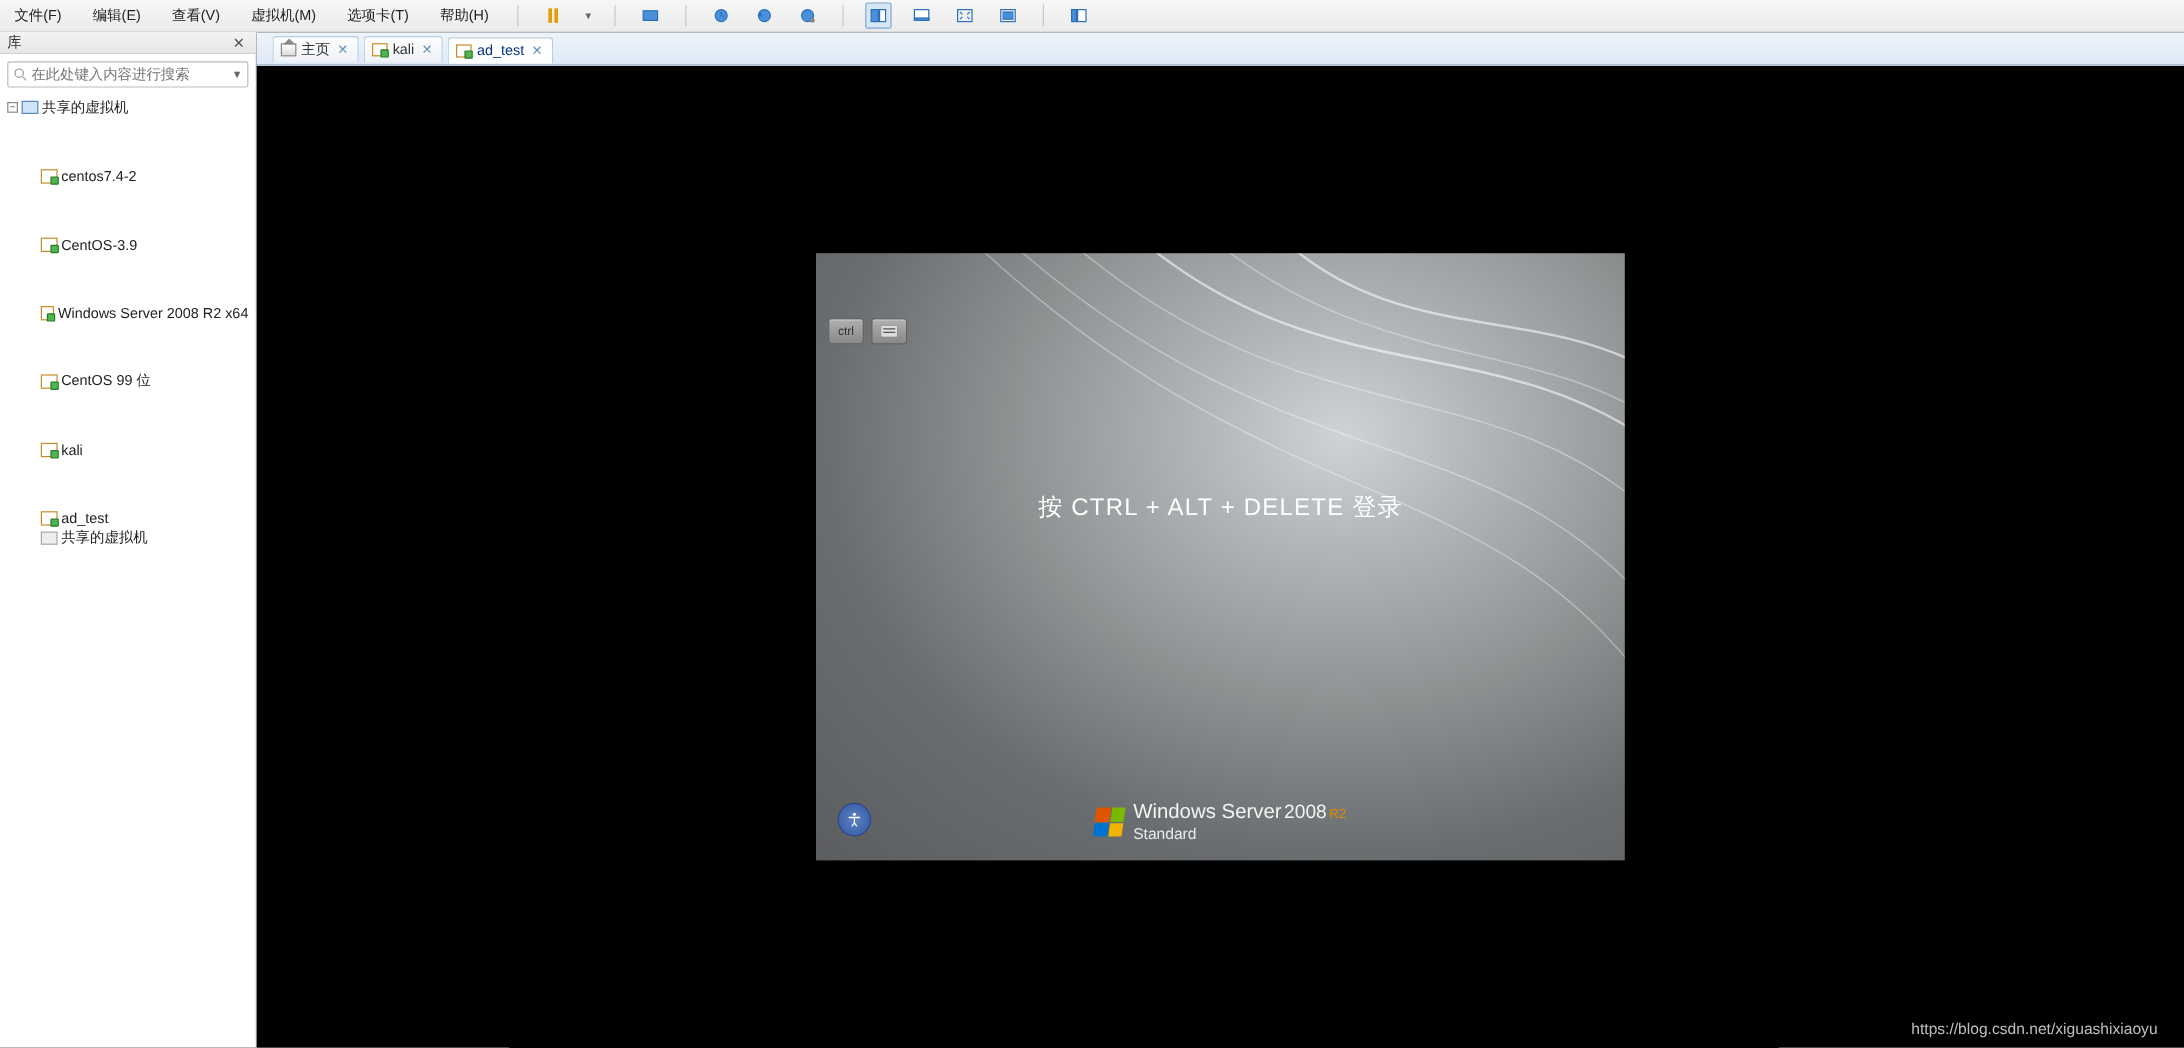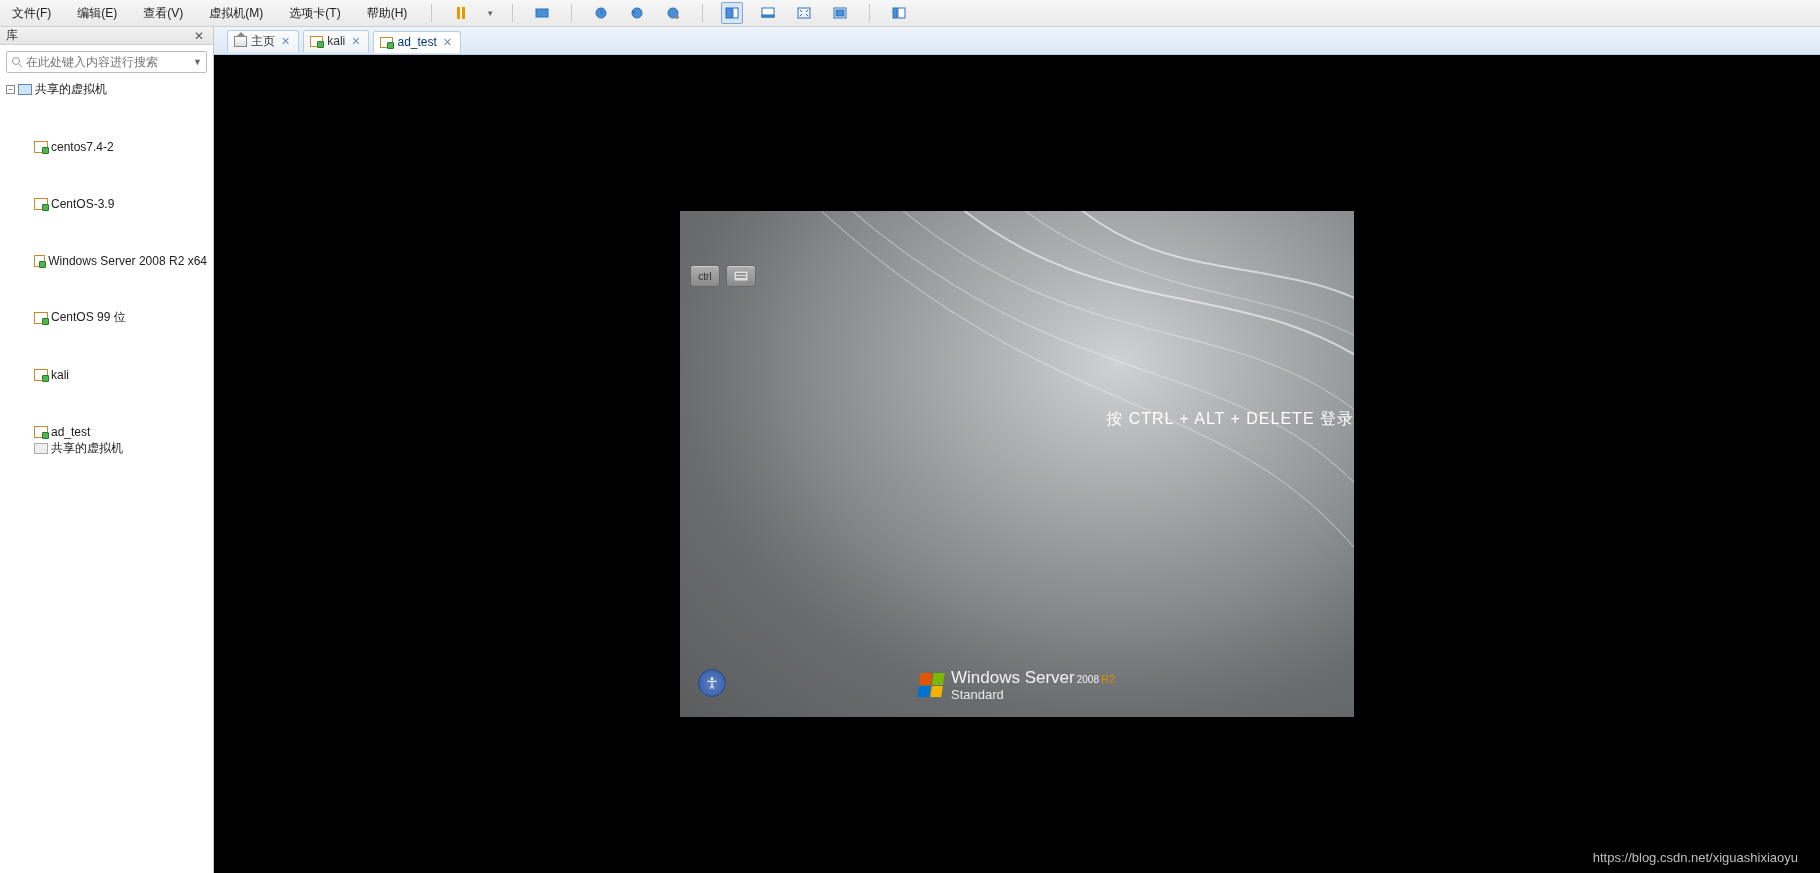--- a/index.html
+++ b/index.html
@@ -48,30 +48,30 @@
 .home-icon::before { content:''; position:absolute; left:1px; top:-5px; width:0; height:0; border-left:5px solid transparent; border-right:5px solid transparent; border-bottom:5px solid #888; }
 
 
 .vm-area { flex:1; display:flex; align-items:center; justify-content:center; background:#000; }
 .guest-screen { width: 674px; height: 506px; background: radial-gradient(ellipse at 65% 30%, #cfd3d5 0%, #b4b7b9 18%, #8d9192 45%, #6a6d6f 70%, #5b5d5f 100%); position: relative; overflow:hidden; }
 .swoosh { position:absolute; inset:0; pointer-events:none; }
 .swoosh path { stroke: rgba(255,255,255,0.35); fill:none; stroke-width:1.2; }
 .swoosh path.bright { stroke: rgba(255,255,255,0.55); stroke-width:2; }
 .guest-toolbar { position:absolute; top:6px; left:10px; display:flex; gap:6px; }
 .guest-btn { width:30px; height:22px; background:linear-gradient(#b0b0b0,#898989); border:1px solid #666; border-radius:3px; display:flex; align-items:center; justify-content:center; font-size:10px; color:#333; box-shadow: inset 0 1px 0 rgba(255,255,255,0.4); cursor:default;margin-top:48px; }
-.guest-msg { position:absolute; width:100%; text-align:right; top:198px; color:#fff; font-size:16px; letter-spacing:1px; font-weight:300; }
+.guest-msg { position:absolute; width:100%; text-align:center; top:198px; color:#fff; font-size:20px; letter-spacing:1px; font-weight:300; }
 .ease-btn { position:absolute; left:18px; bottom:20px; width:28px; height:28px; border-radius:50%; background:radial-gradient(#5f83c6,#2f56a0); border:1px solid #2a478a; display:flex; align-items:center; justify-content:center; cursor:default; }
 .ease-btn svg { width:14px; height:14px; fill:#fff; }
 .brand { position:absolute; bottom:16px; left:50%; transform:translateX(-50%); display:flex; align-items:center; gap:8px; color:#eee; }
 .winlogo { width:24px; height:24px; display:grid; grid-template-columns:1fr 1fr; grid-template-rows:1fr 1fr; gap:1px; transform: skewX(-8deg); }
 .winlogo div:nth-child(1){background:#e15500;} .winlogo div:nth-child(2){background:#7bb800;} .winlogo div:nth-child(3){background:#0073cf;} .winlogo div:nth-child(4){background:#f0b400;}
 .brand-text { display:flex; flex-direction:column; line-height:1; }
 .brand-main { font-size:17px; font-weight:300; color:#f2f2f2; white-space:nowrap; }
 .brand-main .thin { font-weight:300; }
-.brand-main .yr { font-size:10px; margin-left:2px; }
+.brand-main .yr { font-size:16px; margin-left:2px; }
 .brand-main .r2 { font-size:11px; color:#e08a00; margin-left:2px; }
 .brand-sub { font-size:13px; font-weight:300; color:#e8e8e8; margin-top:2px; }
 
 
 .watermark { position:absolute; right:22px; bottom:8px; font-size:13px; color:#bfbfbf; font-family: Arial, sans-serif; }
 </style>
 </head>
 <body>
 
 <div class="menubar">

